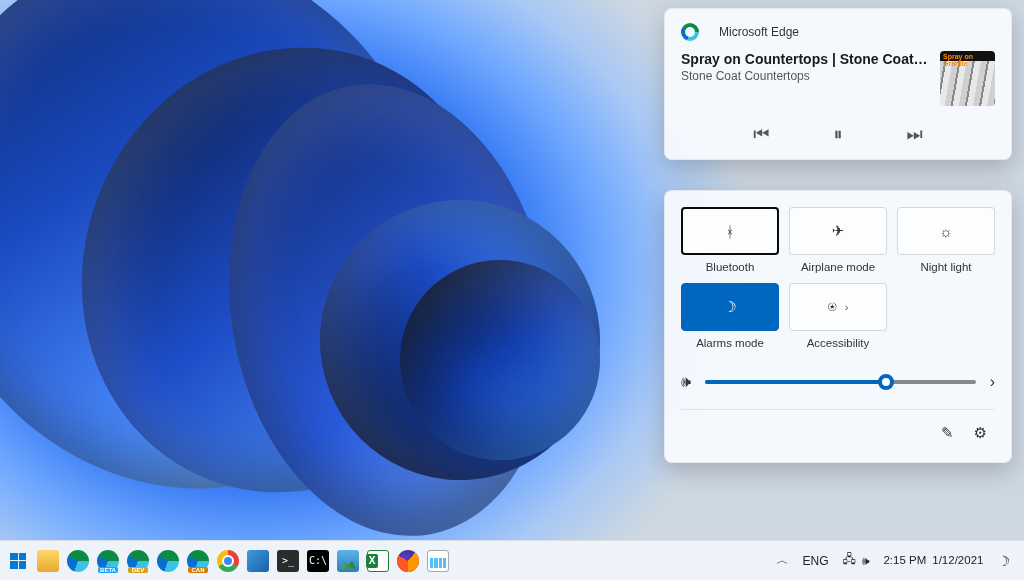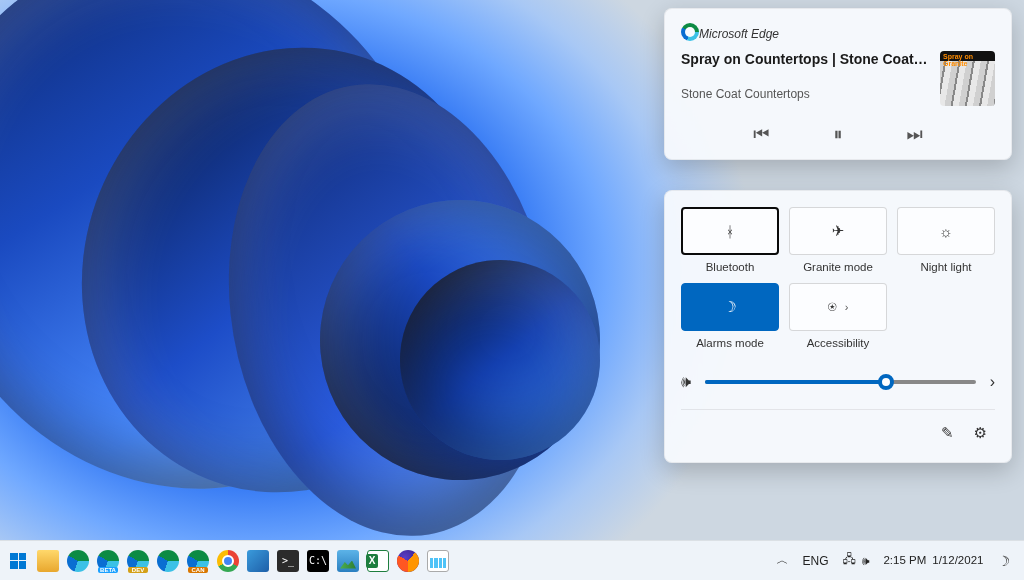--- a/index.html
+++ b/index.html
@@ -25,29 +25,29 @@
   .s5{width:200px;height:200px;left:400px;top:260px;transform:rotate(60deg);background:linear-gradient(80deg,#030d28,#1440b0 50%,#3a80f0);}
 
   
   .media-card {
     position: absolute; right: 12px; top: 8px; width: 348px;
     background: rgba(248,251,254,.92); backdrop-filter: blur(20px);
     border-radius: 8px; border: 1px solid rgba(0,0,0,.06);
     box-shadow: 0 8px 24px rgba(0,0,0,.2);
     padding: 14px 16px 10px;
   }
-  .media-app { display:flex; align-items:flex-end; gap:0; font-size:12px; color:#333; margin-bottom:10px;font-style:italic;}
+  .media-app { display:flex; align-items:center; gap:20px; font-size:12px; color:#333; margin-bottom:10px;}
   .edge-icon { width:18px;height:18px;border-radius:50%;
     background: conic-gradient(#0c8b44 0 90deg,#3cc1e6 90deg 200deg,#0a6ed1 200deg 300deg,#0c8b44 300deg 360deg);
     position:relative;}
   .edge-icon::after{content:"";position:absolute;inset:4px;border-radius:50%;background:#f8fbfe;}
   .media-body { display:flex; gap:10px; }
   .media-text { flex:1; min-width:0;}
   .media-title { font-size:14px; font-weight:600; color:#1a1a1a; white-space:nowrap; overflow:hidden; text-overflow:ellipsis;}
-  .media-sub { font-size:12px; color:#555; margin-top:20px;}
+  .media-sub { font-size:12px; color:#555; margin-top:2px;}
   .thumb {
     width:55px;height:55px;border-radius:4px;flex-shrink:0;
     background:
       linear-gradient(180deg,#111 0 18%,transparent 18%),
       repeating-linear-gradient(100deg,#d0d0d0 0 6px,#888 6px 8px,#e8e8e8 8px 14px);
     position:relative; color:#ff8c00; font-size:7px; font-weight:700; padding:2px 3px;
   }
   .media-ctrl { display:flex; justify-content:center; gap:48px; margin-top:14px; color:#555;}
   .media-ctrl button { background:none;border:none;cursor:pointer;color:#555;font-size:18px;padding:4px 8px;}
 
@@ -150,21 +150,21 @@
       <div class="tile-wrap">
         <div class="tile selected">
           <span>ᚼ</span>
         </div>
         <div class="tile-label">Bluetooth</div>
       </div>
       <div class="tile-wrap">
         <div class="tile">
           <span>✈</span>
         </div>
-        <div class="tile-label">Granite mode</div>
+        <div class="tile-label">Airplane mode</div>
       </div>
       <div class="tile-wrap">
         <div class="tile">
           <span>☼</span>
         </div>
         <div class="tile-label">Night light</div>
       </div>
       <div class="tile-wrap">
         <div class="tile active">
           <span>☽</span>

